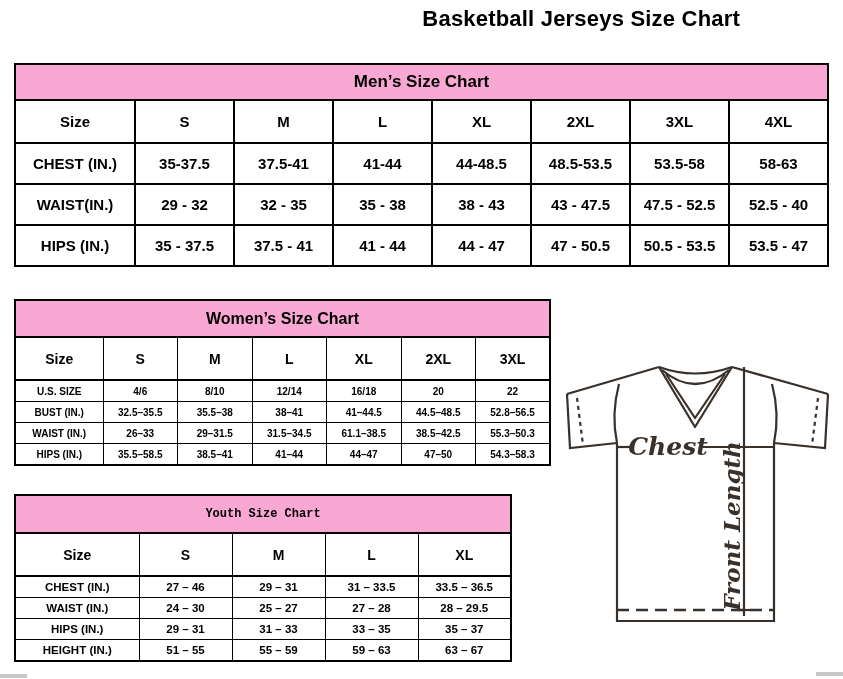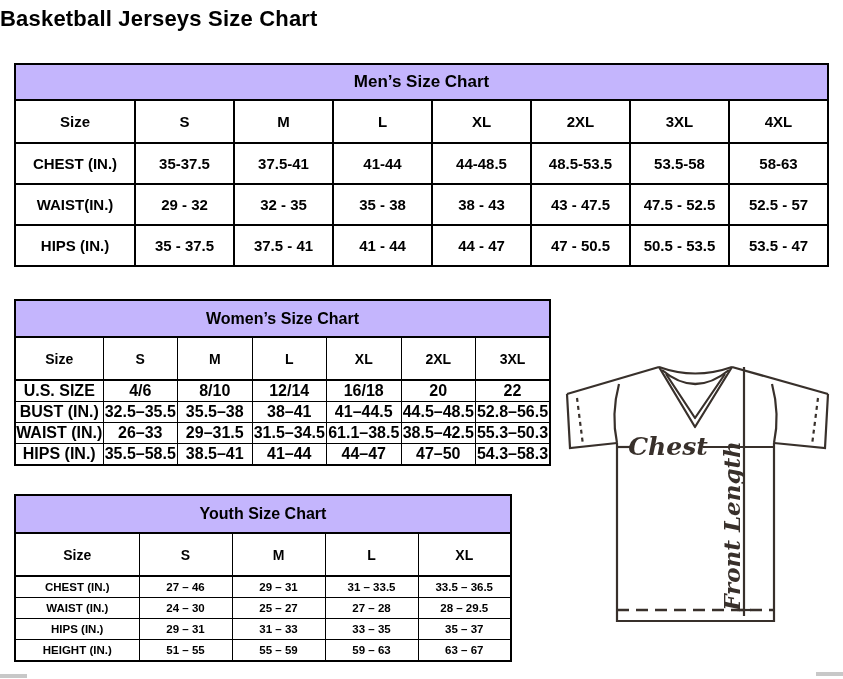--- a/index.html
+++ b/index.html
@@ -1,46 +1,46 @@
 <!DOCTYPE html>
 <html><head>
 <meta charset="utf-8">
 <style>
   html,body{margin:0;padding:0;}
   body{
     width:843px;height:679px;position:relative;background:#ffffff;
     font-family:"Liberation Sans",sans-serif;overflow:hidden;color:#000;
   }
   .page-title{
-    position:absolute;top:6px;left:0;width:740px;text-align:left;
+    position:absolute;top:6px;left:0;width:740px;text-align:right;
     font-size:22px;font-weight:bold;letter-spacing:0.2px;
   }
   table{
     border-collapse:collapse;table-layout:fixed;position:absolute;background:#fff;
   }
   td,th{text-align:center;vertical-align:middle;padding:0;overflow:hidden;}
-  tr.cap td{background:#c4b5fd;font-weight:bold;}
+  tr.cap td{background:#f9a8d4;font-weight:bold;}
   
   .mens{left:14px;top:63px;width:815px;border:2px solid #000;}
   .mens td,.mens th{border:2px solid #000;}
   .mens tr.cap td{height:34px;font-size:17px;}
   .mens tr.head th{height:41px;font-size:15px;}
   .mens tr.data td{height:39px;font-size:15px;font-weight:bold;}
   .mens td.lbl{font-size:14.5px;}
   
   .womens{left:14px;top:299px;width:537px;border:2px solid #000;}
   .womens td,.womens th{border:1px solid #000;}
   .womens tr.cap td{height:35px;font-size:16px;border-bottom:2px solid #000;margin-top:11px;}
   .womens tr.head th{height:41px;font-size:14px;border-bottom:2px solid #000;}
-  .womens tr.data td{height:20px;font-size:16px;font-weight:bold;}
+  .womens tr.data td{height:20px;font-size:10px;font-weight:bold;}
   .womens td.lbl{font-size:11px;}
   
   .youth{left:14px;top:494px;width:498px;border:2px solid #000;}
   .youth td,.youth th{border:1px solid #000;}
-  .youth tr.cap td{height:36px;font-size:16px;border-bottom:2px solid #000;}
+  .youth tr.cap td{height:36px;font-size:12px;border-bottom:2px solid #000;font-family:Liberation Mono, monospace;}
   .youth tr.head th{height:41px;font-size:14px;border-bottom:2px solid #000;}
   .youth tr.data td{height:20px;font-size:11.5px;font-weight:bold;}
   .youth td.lbl{font-size:11px;}
   
   .jersey{position:absolute;left:556px;top:358px;width:284px;height:270px;}
   .chest-text{
     font-family:"DejaVu Serif",serif;font-style:italic;font-weight:bold;
     font-size:25px;fill:#38302b;
   }
   .fl-text{
@@ -93,21 +93,21 @@
     <td>58-63</td>
   </tr>
   <tr class="data">
     <td class="lbl">WAIST(IN.)</td>
     <td>29 - 32</td>
     <td>32 - 35</td>
     <td>35 - 38</td>
     <td>38 - 43</td>
     <td>43 - 47.5</td>
     <td>47.5 - 52.5</td>
-    <td>52.5 - 57</td>
+    <td>52.5 - 40</td>
   </tr>
   <tr class="data">
     <td class="lbl">HIPS (IN.)</td>
     <td>35 - 37.5</td>
     <td>37.5 - 41</td>
     <td>41 - 44</td>
     <td>44 - 47</td>
     <td>47 - 50.5</td>
     <td>50.5 - 53.5</td>
     <td>53.5 - 47</td>

